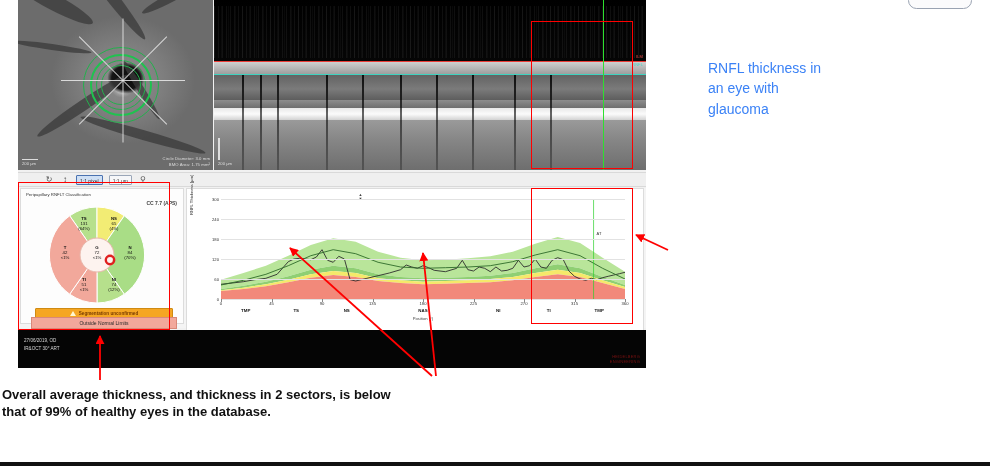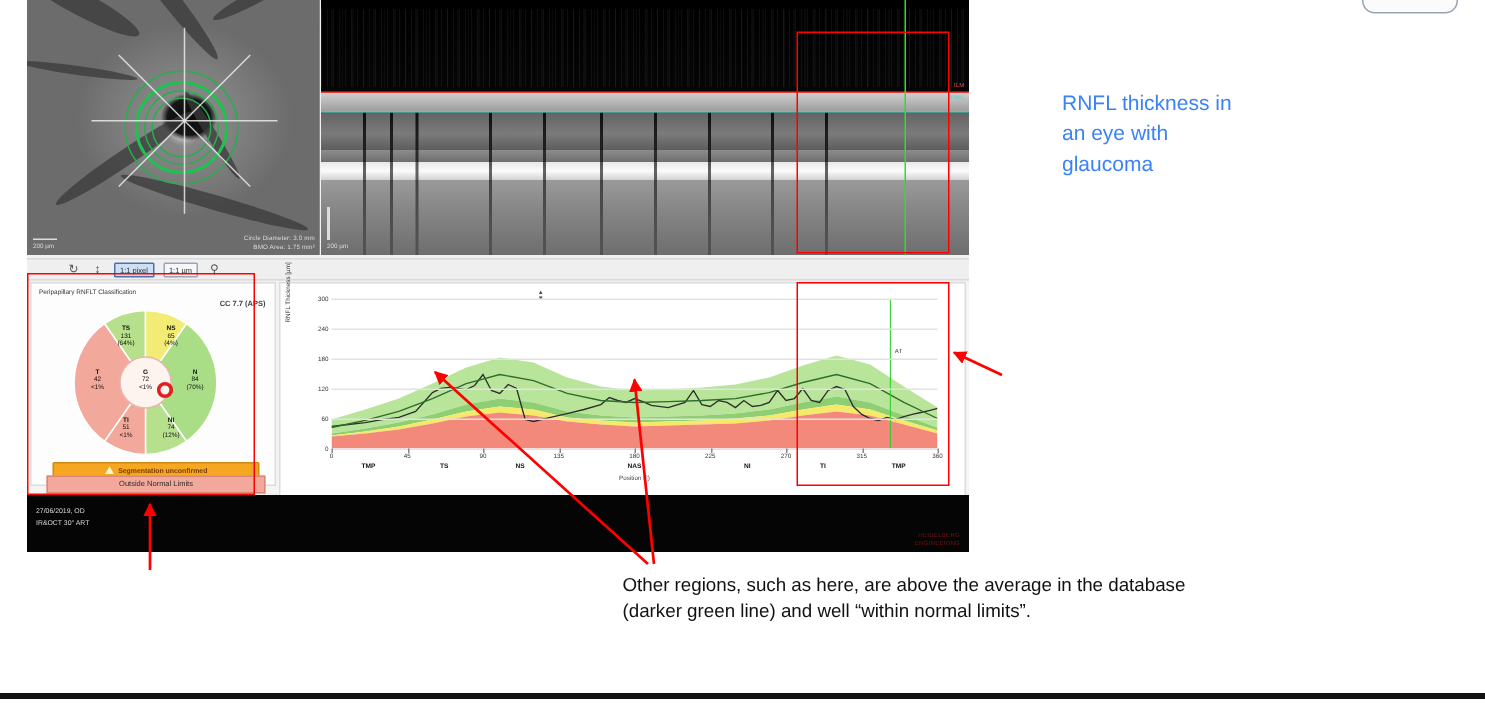--- a/index.html
+++ b/index.html
@@ -422,16 +422,16 @@
     <line x1="100" y1="380" x2="100" y2="336" stroke="#ff0000" stroke-width="1.8" marker-end="url(#ah)"></line>
     <line x1="432" y1="376" x2="290" y2="248" stroke="#ff0000" stroke-width="1.8" marker-end="url(#ah)"></line>
     <line x1="436" y1="376" x2="423" y2="253" stroke="#ff0000" stroke-width="1.8" marker-end="url(#ah)"></line>
   </svg>
 
   <div class="ann-text" id="title-text">
       <div>RNFL thickness in</div>
       <div>an eye with</div>
       <div>glaucoma</div>
     </div>
-  <div class="ann-text" id="ann-mid">Other regions, such as here, are above the average in the database (darker green line) and well “within normal limits”.</div>
+  <div class="ann-text" id="ann-left">Overall average thickness, and thickness in 2 sectors, is below that of 99% of healthy eyes in the database.</div>
 
   <div id="bottom-rule"></div>
 </div>
 
 </body></html>

